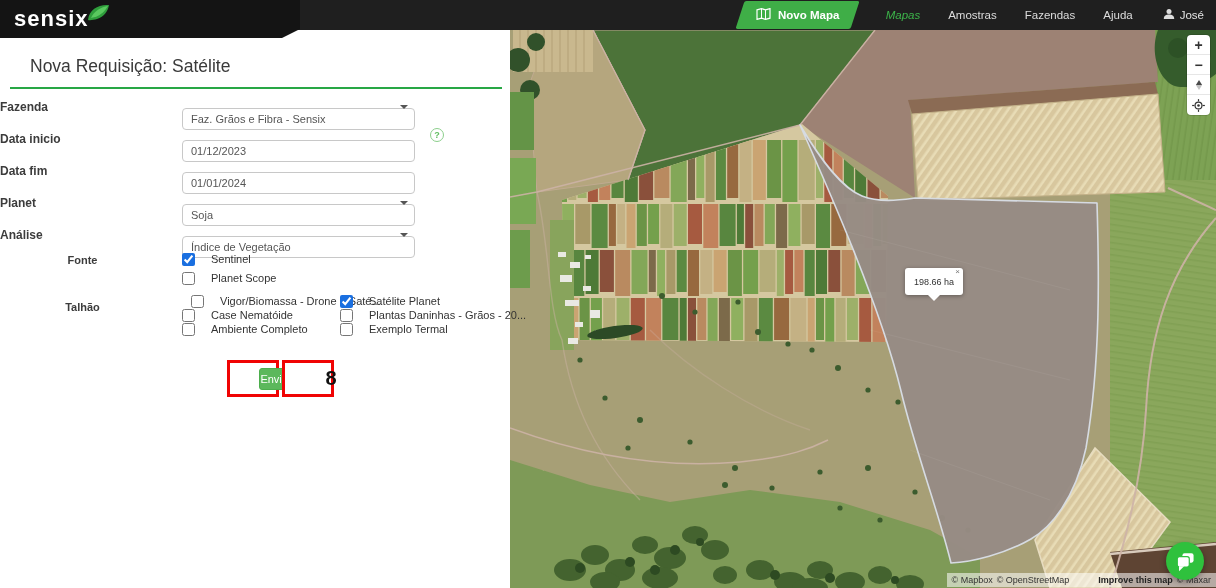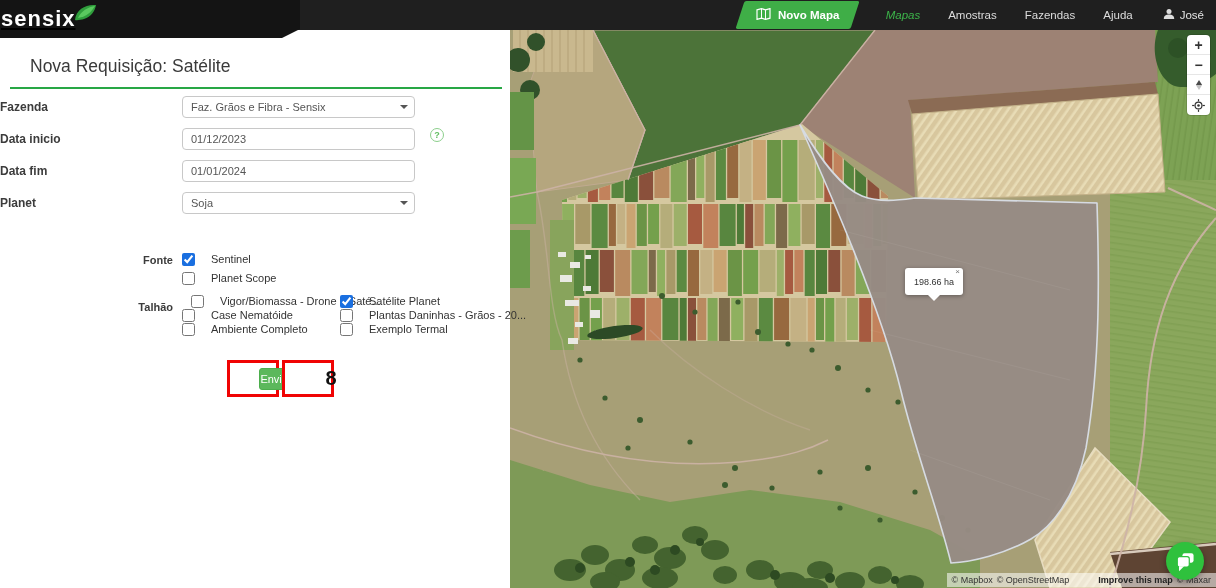--- a/index.html
+++ b/index.html
@@ -6,21 +6,21 @@
   html,body { width:1216px; height:588px; overflow:hidden; background:#fff;
     font-family:"Liberation Sans","DejaVu Sans",sans-serif; }
   .stage { position:relative; width:1216px; height:588px; }
 
   
   .navbar { position:absolute; left:0; top:0; width:1216px; height:30px;
     background:#1f1f1f; z-index:20; display:flex; align-items:center;
     justify-content:flex-end; padding-right:12px; }
   .logo-plate { position:absolute; left:0; top:0; width:300px; height:38px;
     background:#141414; clip-path:polygon(0 0,100% 0,100% 76%,94% 100%,0 100%);
-    display:flex; align-items:center; padding-left:1px; z-index:22;text-decoration:underline; }
+    display:flex; align-items:center; padding-left:14px; z-index:22; }
   .logo-text { color:#fff; font-size:22px; font-weight:800; letter-spacing:1px; }
   .leaf { margin-left:-4px; margin-top:-8px; }
   .nav-right { display:flex; align-items:center; height:30px; gap:0; }
   .novo-mapa { height:28px; margin:1px 16px 1px 0; padding:0 16px;
     background:#3fae47; transform:skewX(-18deg); border-radius:2px;
     display:flex; align-items:center; cursor:pointer; }
   .novo-mapa .inner { transform:skewX(18deg); display:flex; align-items:center;
     gap:7px; color:#fff; font-weight:700; font-size:11.5px; white-space:nowrap; }
   .tab { position:relative; color:#dcdcdc; font-size:11.5px; padding:9px 0;
     margin:0 14px; text-decoration:none; cursor:pointer; white-space:nowrap; }
@@ -35,32 +35,32 @@
     background:#fff; z-index:5; }
   .panel h1 { font-size:17.5px; font-weight:400; color:#3a3a3a;
     padding:26px 0 0 30px; }
   .title-rule { border-top:2px solid #28a745; margin:10px 8px 0 10px; }
   .frow { position:absolute; left:0; width:100%; height:22px; }
   .frow .flabel { position:absolute; left:0; width:165px; 
     font-size:12px; font-weight:700; color:#3c3c3c; line-height:22px; }
   .ctl { position:absolute; left:182px; width:233px; height:22px;
     border:1px solid #c8c8c8; border-radius:4px; font-size:11px; color:#555;
     padding:0 8px; background:#fff;
-    font-family:"Liberation Sans","DejaVu Sans",sans-serif; }
+    font-family:"Liberation Sans","DejaVu Sans",sans-serif;margin-top:12px; }
   select.ctl { appearance:none; -webkit-appearance:none; padding-right:20px; }
   .chev { position:absolute; left:400px; top:9px; width:0; height:0;
     border-left:4px solid transparent; border-right:4px solid transparent;
     border-top:4px solid #555; pointer-events:none; }
   .help { position:absolute; left:430px; top:0; width:14px; height:14px;
     border:1px solid #8ccf8c; border-radius:50%; color:#5fbd5f; font-size:9px;
     font-weight:700; text-align:center; line-height:12px; cursor:pointer; }
   .cbrow { position:absolute; font-size:11px; color:#333; white-space:nowrap;
     display:flex; align-items:center; gap:16px; height:14px; }
   .cbrow input { width:13px; height:13px; accent-color:#1a6fe0; margin:0; }
-  .glabel { position:absolute; left:8px; width:165px; text-align:right;
+  .glabel { position:absolute; left:0; width:165px; text-align:center;
     font-size:11px; font-weight:700; color:#3c3c3c; }
 
   .annot { position:absolute; left:227px; top:330px; display:flex; gap:3px; }
   .rbox { border:3px solid #f00303; height:37px; display:flex;
     align-items:center; justify-content:center; background:#fff;padding-left:46px; }
   .rbox.b1 { width:50px; }
   .rbox.b2 { width:24px; font-size:20px; font-weight:700; color:#111; }
   .enviar { width:38px; height:22px; background:#5cb85c; border:1px solid #4cae4c;
     border-radius:3px; color:#fff; font-size:11px; cursor:pointer;
     font-family:"Liberation Sans","DejaVu Sans",sans-serif; }
@@ -167,20 +167,27 @@
     </div>
 
     <div class="frow" style="top:162px">
       <span class="flabel">Planet</span>
       <select class="ctl">
         <option>Soja</option>
       </select>
       <span class="chev"></span>
     </div>
 
+    <div class="frow" style="top:194px">
+      <span class="flabel">Análise</span>
+      <select class="ctl">
+        <option>Índice de Vegetação</option>
+      </select>
+      <span class="chev"></span>
+    </div>
 
     <span class="glabel" style="top:224px">Fonte</span>
     <label class="cbrow" style="left:182px; top:222px">
       <input type="checkbox" checked="" style="">
       <span>Sentinel</span>
     </label>
     <label class="cbrow" style="left:182px; top:241px">
       <input type="checkbox" style="">
       <span>Planet Scope</span>
     </label>

